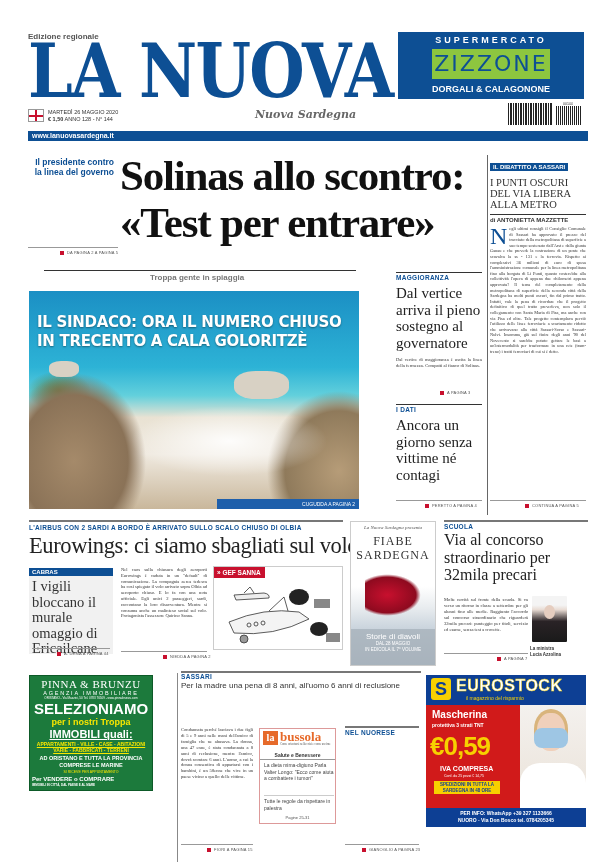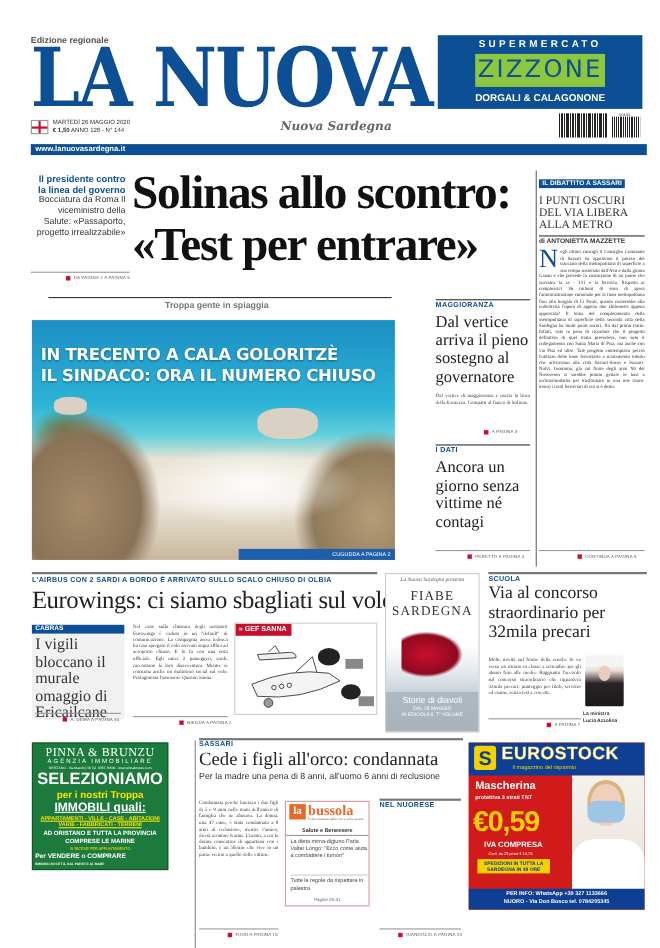--- a/index.html
+++ b/index.html
@@ -164,39 +164,38 @@
   <div class="top">SUPERMERCATO</div>
   <div class="name-box">ZIZZONE</div>
   <div class="bottom">DORGALI &amp; CALAGONONE</div>
 </div>
 <div class="abs barcode-num">00144</div>
 <div class="abs barcode"></div>
 <div class="abs barcode2"></div>
 
 <div class="abs teaser">
   <div class="hl">Il presidente contro la linea del governo</div>
-  <div class="tx">Bocciatura da Roma Il viceministro della Salute: «Passaporto, progetto irrealizzabile»</div>
 </div>
 <div class="rule" style="left:28px;top:247px;width:90px;background:#999;"></div>
 <div class="abs ref" style="left:60px;top:250px;"><span class="red-sq"></span><span>DA PAGINA 2 A PAGINA 5</span></div>
 
 <div class="abs main-hl">
   <div>Solinas allo scontro:</div>
   <div>«Test per entrare»</div>
 </div>
 
 <div class="rule" style="left:44px;top:270px;width:312px;"></div>
 <div class="abs photo-label">Troppa gente in spiaggia</div>
 
 <div class="abs photo">
   <div class="rock" style="left:205px;top:80px;width:55px;height:28px;"></div>
   <div class="rock" style="left:20px;top:70px;width:30px;height:16px;"></div>
   <div class="overlay">
+    <div>IL SINDACO: ORA IL NUMERO CHIUSO</div>
     <div>IN TRECENTO A CALA GOLORITZÈ</div>
-    <div>IL SINDACO: ORA IL NUMERO CHIUSO</div>
   </div>
   <div class="caption-bar">CUGUDDA A PAGINA 2</div>
 </div>
 
 <div class="rule" style="left:396px;top:272px;width:86px;"></div>
 <div class="abs mid-col" style="top:274px;">
   <div class="kicker">MAGGIORANZA</div>
   <div class="mid-hl" style="margin-top:4px;">Dal vertice arriva il pieno sostegno al governatore</div>
   <div class="body-text" style="margin-top:6px;font-size:4.6px;line-height:5.6px;">Dal vertice di maggioranza è uscita la linea della fermezza. Compatti al fianco di Solinas.</div>
 </div>
@@ -297,21 +296,20 @@
   <div class="types">APPARTAMENTI - VILLE - CASE - ABITAZIONI VARIE - FABBRICATI - TERRENI</div>
   <div class="oristano">AD ORISTANO E TUTTA LA PROVINCIA COMPRESE LE MARINE</div>
   <div class="appt">SI RICEVE PER APPUNTAMENTO</div>
   <div class="vend"><span>Per VENDERE o COMPRARE</span><small>IMMOBILI IN CITTÀ, DAL PAESE E AL MARE</small></div>
 </div>
 
 <div class="vrule" style="left:177px;top:673px;height:190px;background:#888;"></div>
 <div class="rule-grey" style="left:181px;top:671px;width:240px;"></div>
 <div class="abs sassari">
   <div class="kicker">SASSARI</div>
-  <div class="hl">Cede i figli all'orco: condannata</div>
   <div class="sub">Per la madre una pena di 8 anni, all'uomo 6 anni di reclusione</div>
 </div>
 <div class="abs body-text" style="left:181px;top:727px;width:72px;font-size:4.6px;line-height:5.9px;">Condannata perché lasciava i due figli di 5 e 9 anni nelle mani dell'amico di famiglia che ne abusava. La donna, una 47 enne, è stata condannata a 8 anni di reclusione, mentre l'amico, dovrà scontare 6 anni. L'uomo, a cui la donna consentiva di appartarsi con i bambini, è un 58enne che vive in un paese vicino a quello delle vittime.</div>
 <div class="rule" style="left:181px;top:844px;width:72px;background:#999;"></div>
 <div class="abs ref" style="left:207px;top:847px;"><span class="red-sq"></span><span>FIORI A PAGINA 15</span></div>
 
 <div class="abs bussola">
   <div class="logo-la">la</div>
   <div class="logo-b">bussola</div>
   <div class="tiny">Come orientarsi nella crisi e come uscirne</div>

